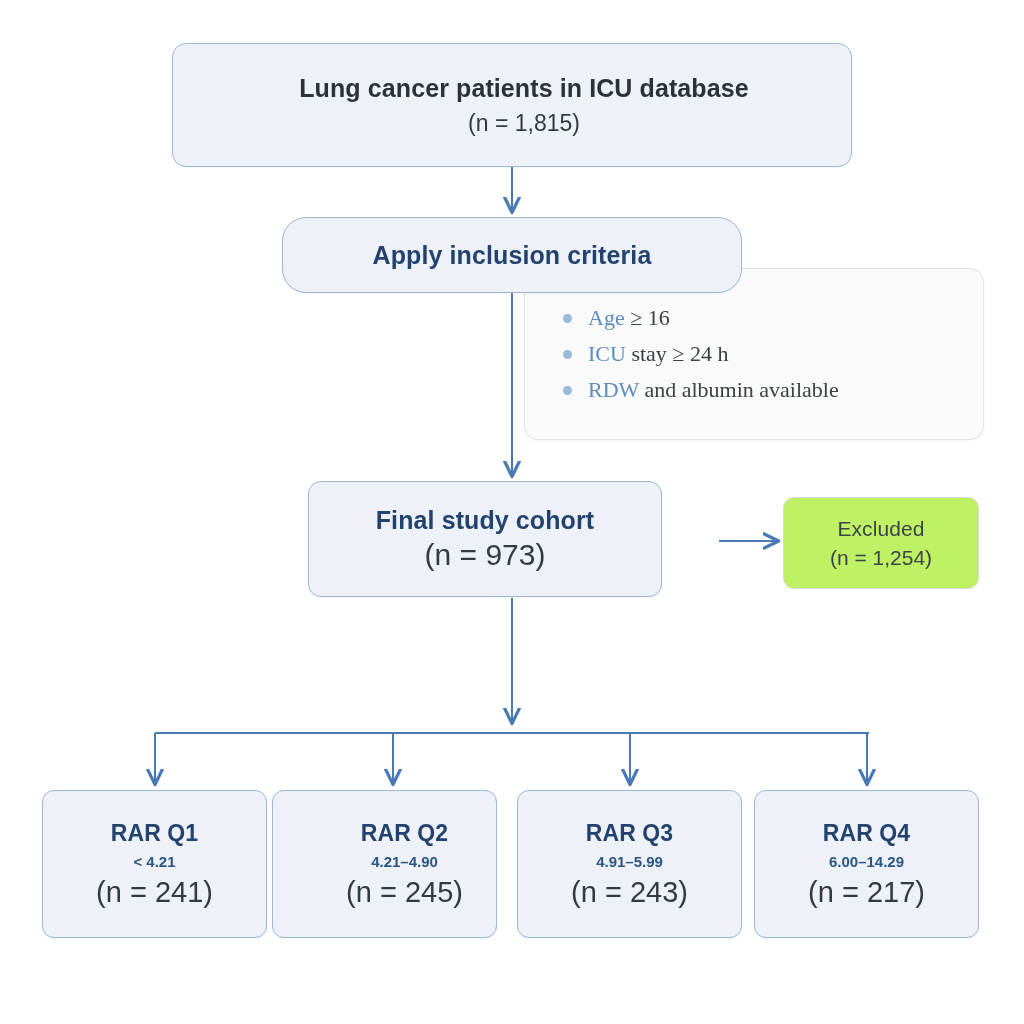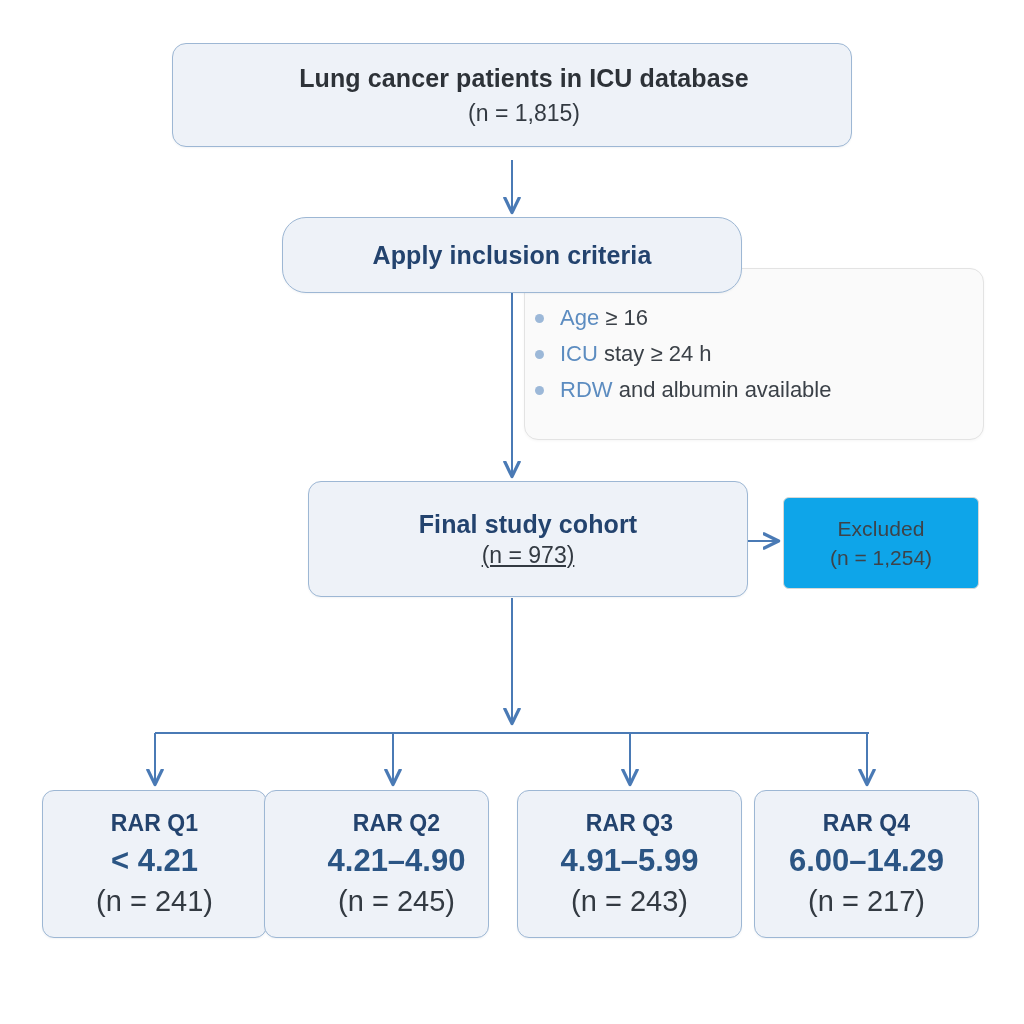--- a/index.html
+++ b/index.html
@@ -60,21 +60,21 @@
   .node .range {
     color: #2b5584;
     font-weight: bold;
   }
 
   
   #node-source {
     left: 172px;
     top: 43px;
     width: 680px;
-    height: 104px;
+    height: 124px;
     border-radius: 14px;
     padding-left: 24px;
   }
   #node-source .title { font-size: 25px; color: #2d3238; }
   #node-source .sub   { font-size: 23px; margin-top: 7px; }
 
   #node-criteria-step {
     left: 282px;
     top: 217px;
     width: 460px;
@@ -91,22 +91,23 @@
     width: 460px;
     height: 172px;
     z-index: 2;
     box-sizing: border-box;
     border-radius: 14px;
     background: #fafafa;
     border: 1.3px solid #e3e3e3;
     display: flex;
     flex-direction: column;
     justify-content: center;
-    padding: 0 0 0 10px;
+    padding: 0 0 0 38px;
     box-shadow: 0 1px 3px rgba(0,0,0,0.04);
+    font-family: Liberation Serif, serif;
   }
   .crit-item {
     display: flex;
     align-items: center;
     font-size: 22px;
     color: #3b4148;
     line-height: 1.0;
     margin: 7px 0;
   }
   .crit-bullet {
@@ -115,52 +116,52 @@
     border-radius: 50%;
     background: #9cb8d8;
     margin-right: 16px;
     flex: 0 0 auto;
   }
   .crit-item .accent { color: #5c8cc0; }
 
   #node-cohort {
     left: 308px;
     top: 481px;
-    width: 440px;
+    width: 354px;
     height: 116px;
     border-radius: 13px;
   }
   #node-cohort .title { font-size: 25px; color: #23436e; }
-  #node-cohort .sub   { font-size: 23px; margin-top: 3px; text-decoration: underline; }
+  #node-cohort .sub   { font-size: 30px; margin-top: 3px; }
 
   #node-excluded {
     left: 783px;
     top: 497px;
     width: 196px;
     height: 92px;
-    border-radius: 6px;
-    background: #0ea5e9;
+    border-radius: 11px;
+    background: #bef264;
     border: 1.4px solid #d8d8d6;
     box-shadow: none;
   }
   #node-excluded .title { font-size: 21px; color: #3d4349; font-weight: normal; }
   #node-excluded .sub   { font-size: 21px; margin-top: 5px; color: #3d4349; }
 
   .quartile {
     top: 790px;
     width: 225px;
     height: 148px;
     border-radius: 12px;
   }
   .quartile .title { font-size: 23px; color: #23436e; }
-  .quartile .range { font-size: 31px; margin-top: 6px; }
+  .quartile .range { font-size: 15px; margin-top: 6px; }
   .quartile .sub   { font-size: 29px; margin-top: 6px; }
 
   #node-q1 { left: 42px; }
-  #node-q2 { left: 264px; padding-left: 40px; }
+  #node-q2 { left: 272px; padding-left: 40px; }
   #node-q3 { left: 517px; }
   #node-q4 { left: 754px; }
 </style>
 </head>
 <body>
 
 <div id="flowchart">
 
   <svg id="connectors" viewBox="0 0 1024 1024" width="1024" height="1024">
     <defs>

